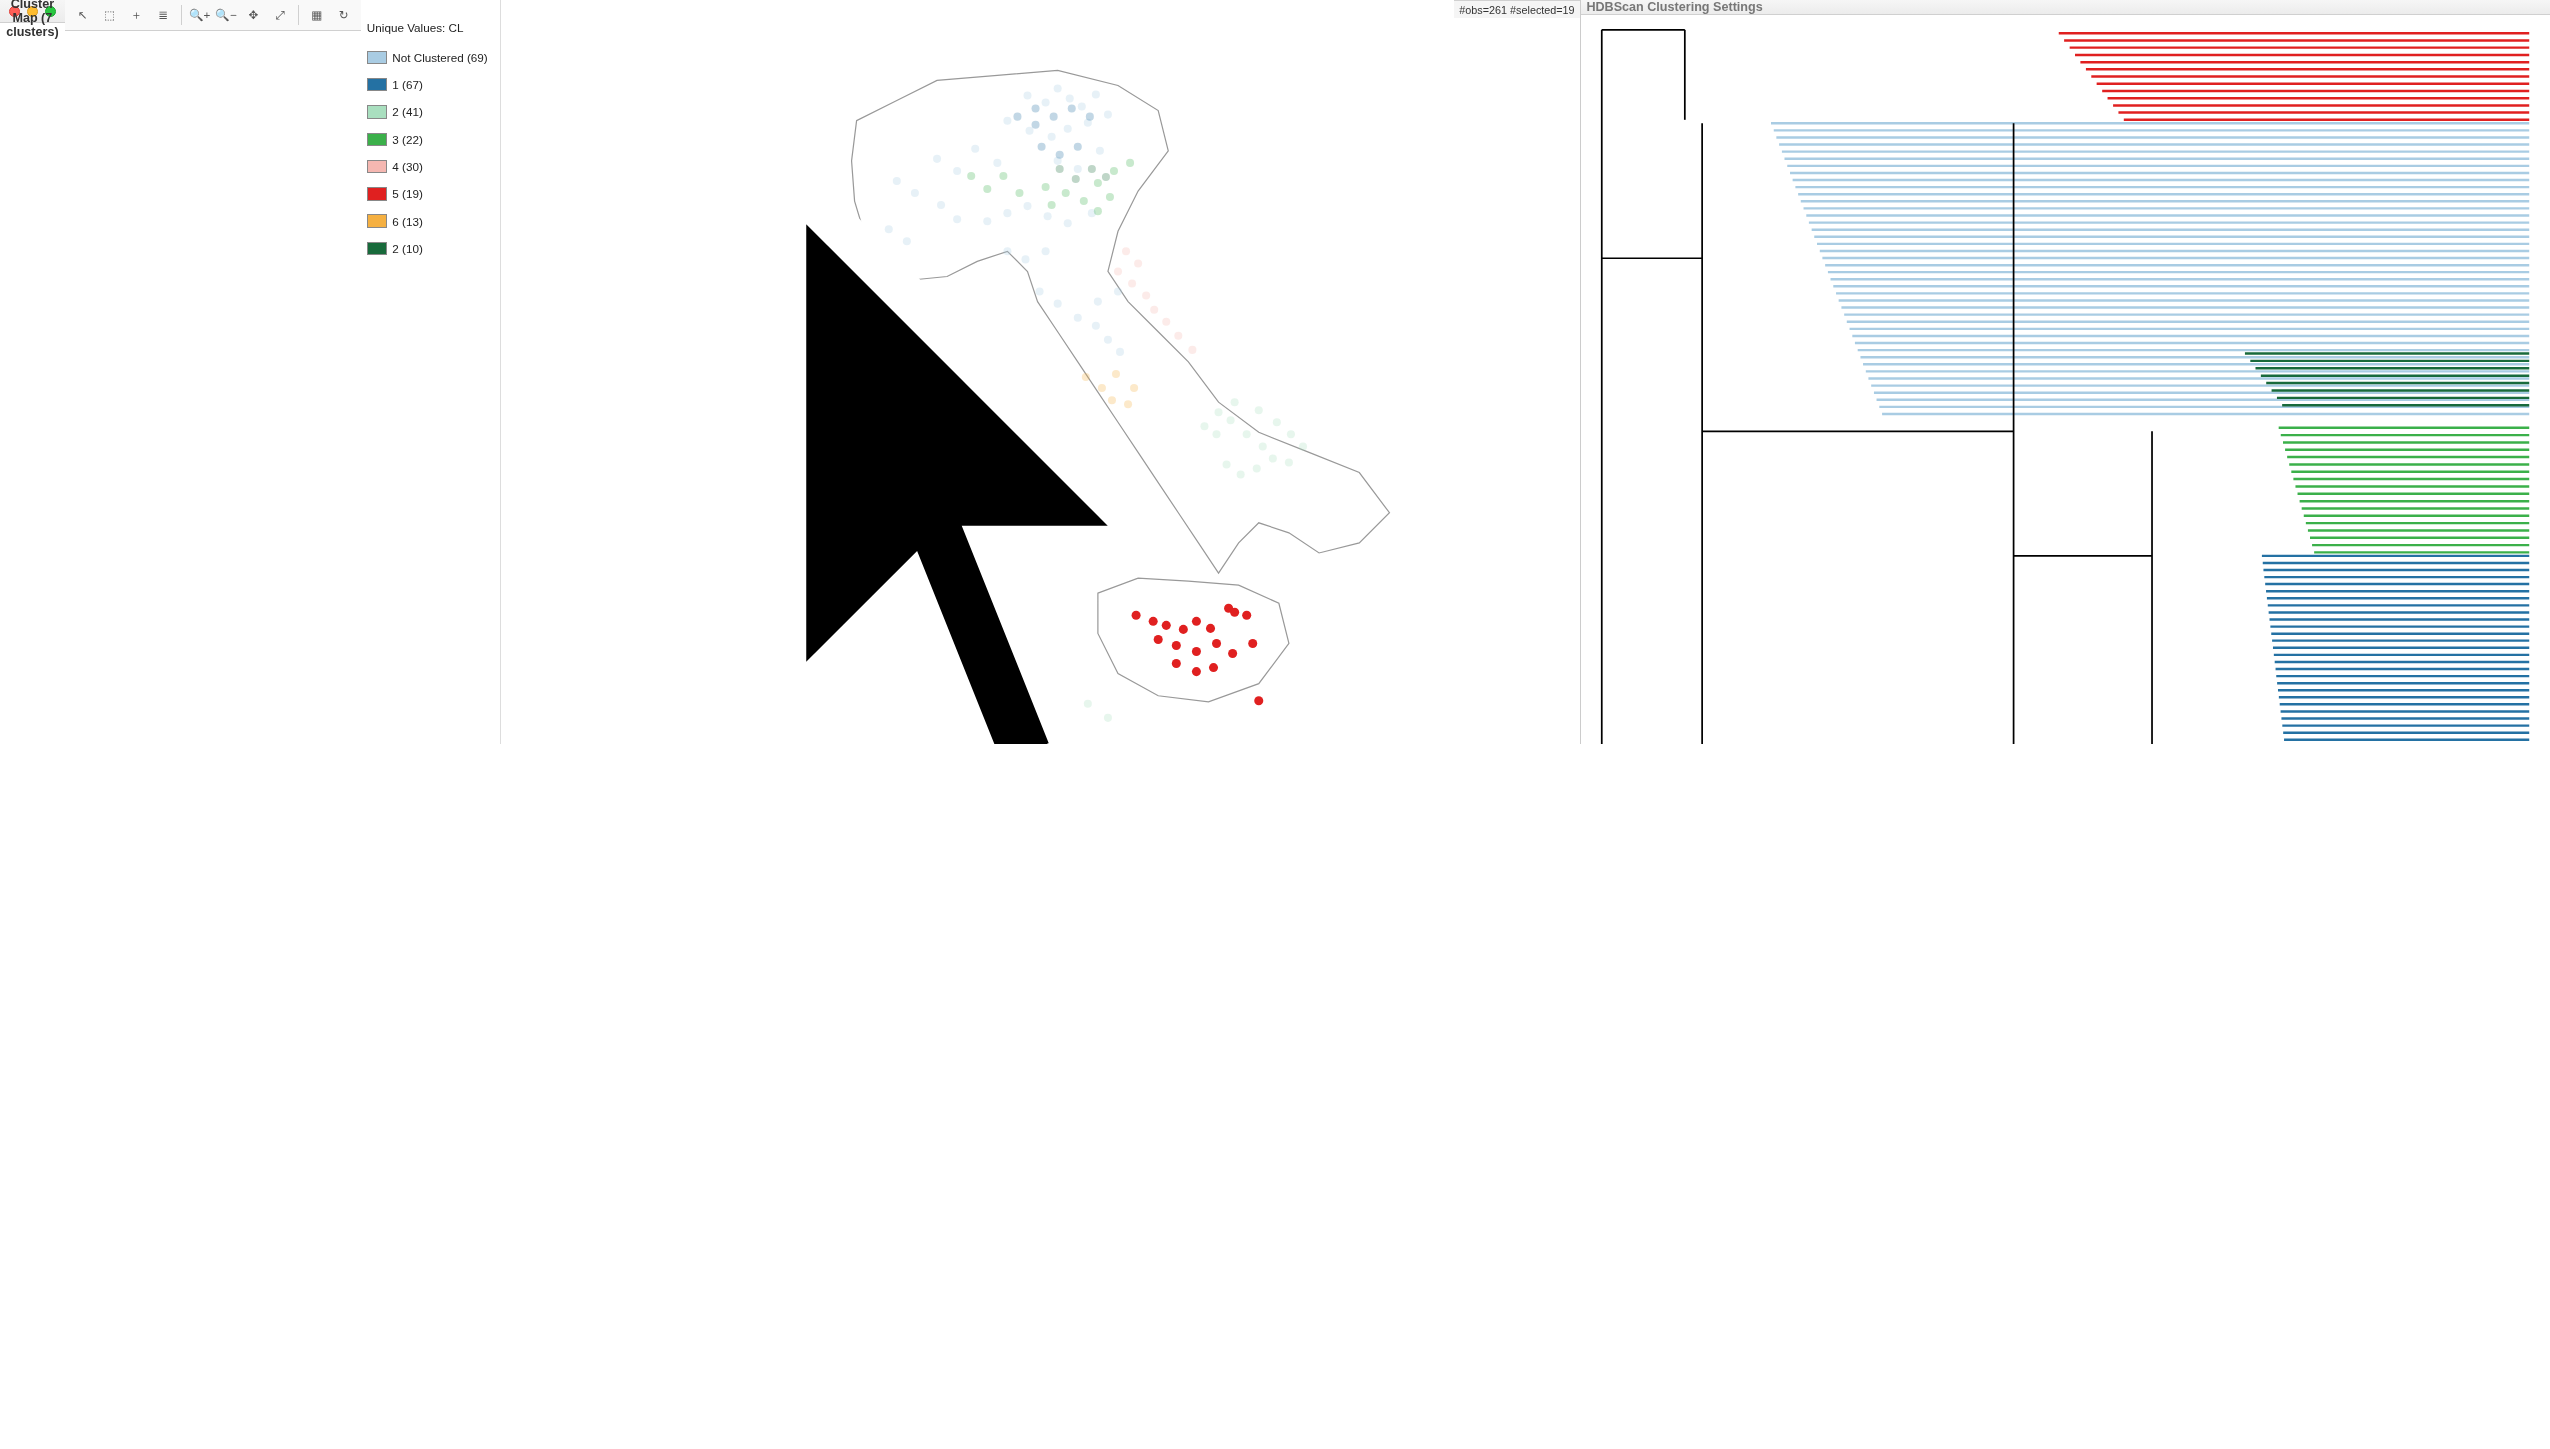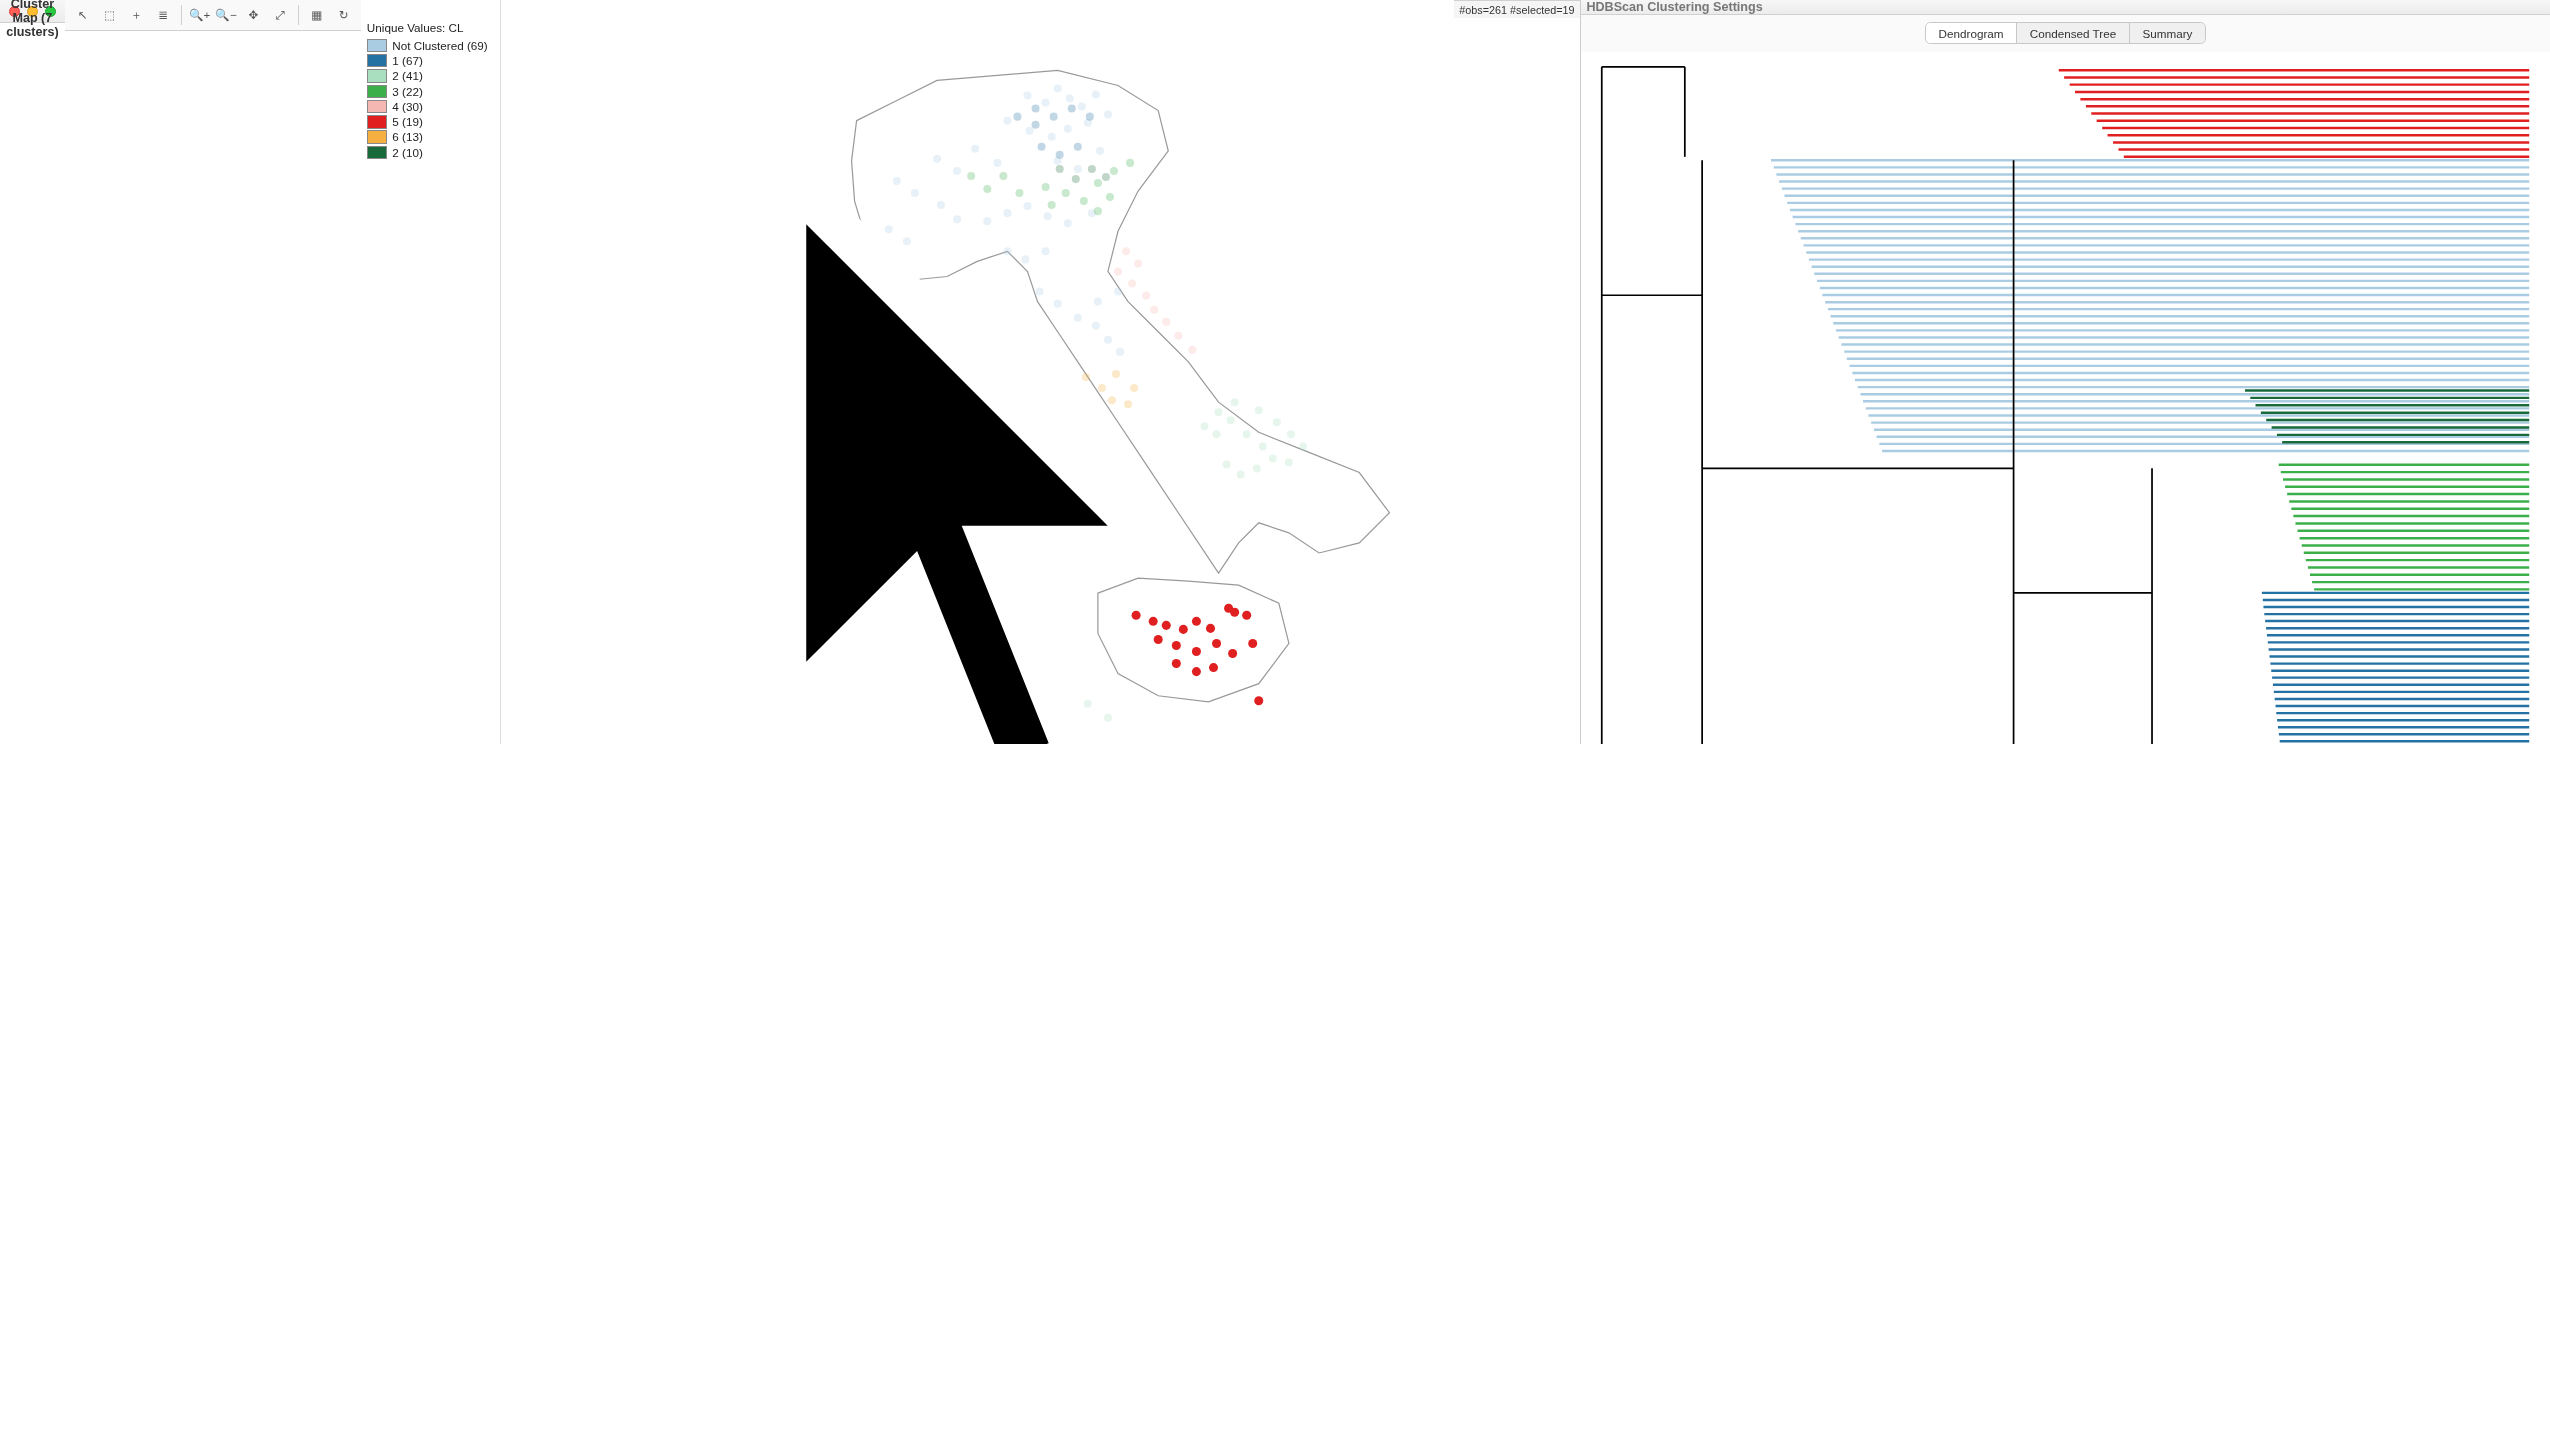--- a/index.html
+++ b/index.html
@@ -14,21 +14,21 @@
   .dot.yellow{background:#febc2e;border:0.9px solid #d99e22;}
   .dot.green{background:#28c840;border:0.9px solid #1da532;}
   .titlebar .title { position:absolute; left:0; right:0; text-align:center; font-weight:600; font-size:12.6px; color:#333;}
   .right-pane .titlebar .title{text-align:left; padding-left:5.4px; position:static; color:#777; font-weight:600;}
   .toolbar { height:31px; border-bottom:0.9px solid #d0d0d0; background:#f9f9f9; display:flex; align-items:center; padding:0 5.4px; gap:1.8px;}
   .toolbar .btn{width:25px;height:25px;display:flex;align-items:center;justify-content:center;border-radius:3.6px;color:#555;}
   .toolbar .sep{width:0.9px;height:20px;background:#d0d0d0;margin:0 3.6px;}
   .content{flex:1;display:flex; position:relative;}
   .legend{width:140px;border-right:0.9px solid #ddd;background:#fff;padding:5.4px 3.6px;font-size:11.7px;}
   .legend-title{font-size:11.7px;padding:1.8px 1.8px 3.6px;margin-top:14px;}
-  .legend-item{display:flex;align-items:flex-start;gap:5.4px;padding:0.9px 1.8px;}
+  .legend-item{display:flex;align-items:center;gap:5.4px;padding:0.9px 1.8px;margin-top:12px;}
   .swatch{width:20px;height:13.5px;border:0.9px solid #888;}
   .mapwrap{flex:1;position:relative;background:#fff;}
   .mapwrap svg{width:100%;height:100%;}
   .statusbar{height:18px;border-top:0.9px solid #d0d0d0;background:#f5f5f5;font-size:10.8px;color:#333;display:flex;align-items:center;padding:0 5.4px;}
   .tabs{display:flex;justify-content:center;padding:7.2px 0;}
   .seg{display:flex;border:0.9px solid #c8c8c8;border-radius:5.4px;overflow:hidden;background:#f0f0f0;box-shadow:0 0.9px 1.8px rgba(0,0,0,.05) inset;}
   .seg .tab{padding:3.6px 12.6px;font-size:11.7px;color:#333;border-right:0.9px solid #c8c8c8;background:#f0f0f0;}
   .seg .tab:last-child{border-right:none;}
   .seg .tab.active{background:#fff;font-weight:500;}
   .dendro{flex:1;position:relative;background:#fff;}
@@ -237,27 +237,20 @@
       </div>
     </div>
     <div class="statusbar">
       <span>#obs=261 #selected=19</span>
     </div>
   </div>
 
   <div class="right-pane">
     <div class="titlebar">
       <div class="title">HDBScan Clustering Settings</div>
-    </div>
-    <div class="tabs">
-      <div class="seg" id="seg">
-          <div class="tab active">Dendrogram</div>
-          <div class="tab">Condensed Tree</div>
-          <div class="tab">Summary</div>
-        </div>
     </div>
     <div class="dendro">
       <svg viewBox="0 0 560 760" style="font-size:13px">
         <g id="dendro-g">
             <line x1="276.1" x2="548" y1="10.0" y2="10.0" stroke="#e02020" stroke-width="1.4"></line>
             <line x1="279.2" x2="548" y1="14.2" y2="14.2" stroke="#e02020" stroke-width="1.4"></line>
             <line x1="282.4" x2="548" y1="18.3" y2="18.3" stroke="#e02020" stroke-width="1.4"></line>
             <line x1="285.5" x2="548" y1="22.5" y2="22.5" stroke="#e02020" stroke-width="1.4"></line>
             <line x1="288.6" x2="548" y1="26.7" y2="26.7" stroke="#e02020" stroke-width="1.4"></line>
             <line x1="291.8" x2="548" y1="30.8" y2="30.8" stroke="#e02020" stroke-width="1.4"></line>

